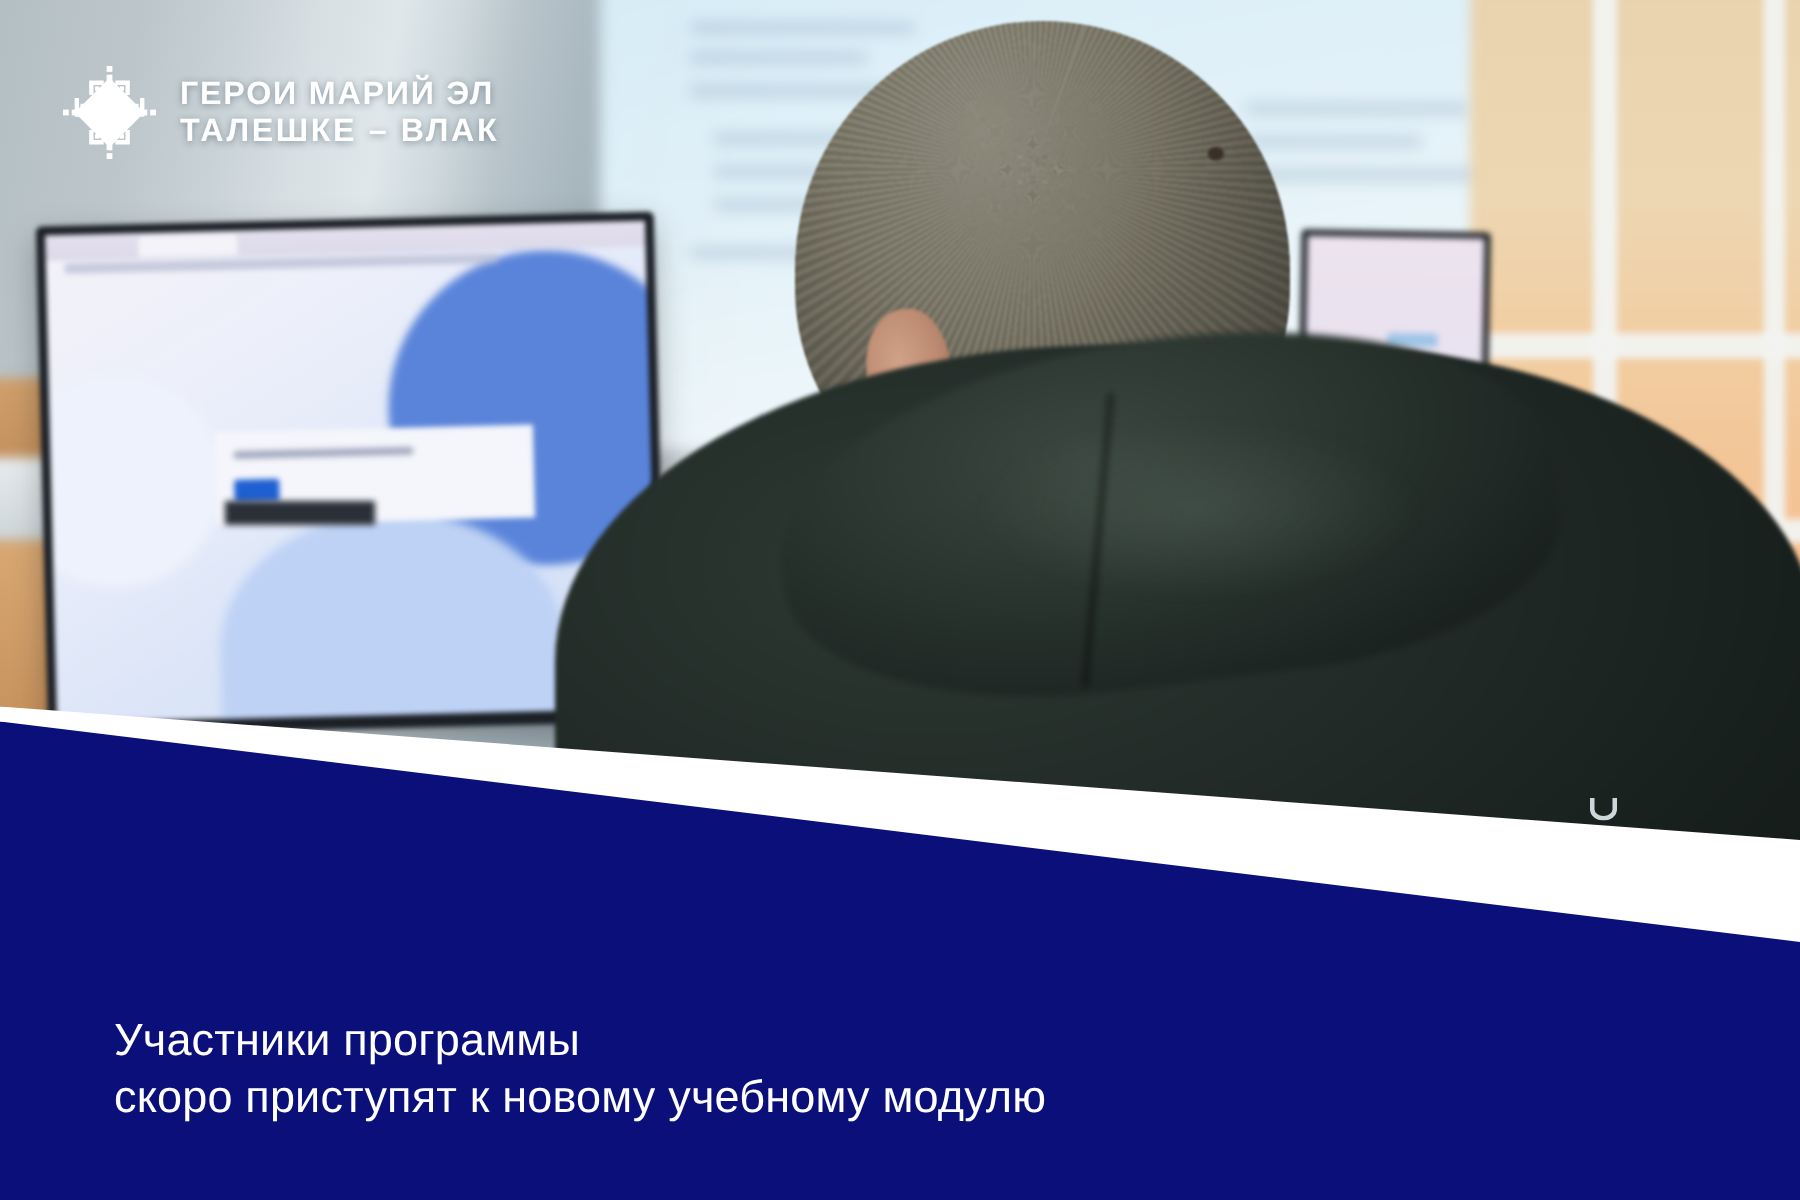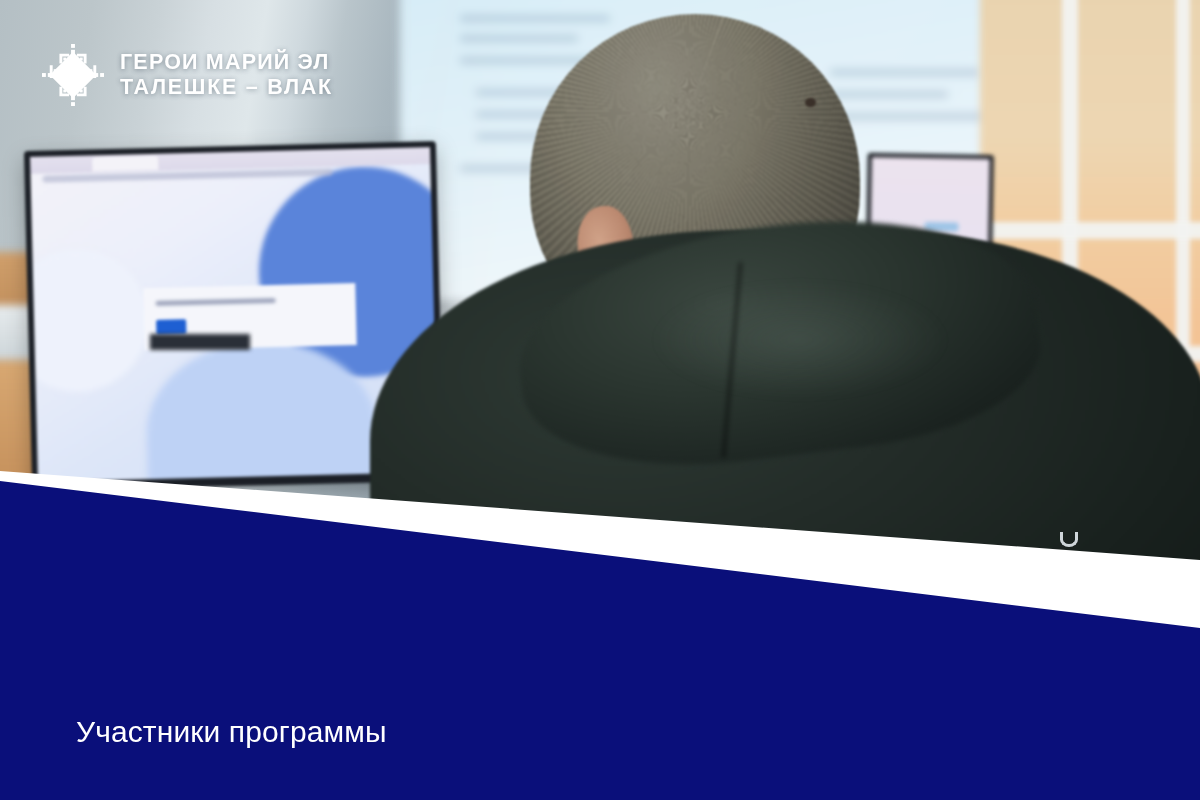--- a/index.html
+++ b/index.html
@@ -474,15 +474,16 @@
       <span class="l1">ГЕРОИ МАРИЙ ЭЛ</span><br>
       <span class="l2">ТАЛЕШКЕ – ВЛАК</span>
     </span>
   </div>
 
   <div class="band-white"></div>
   <div class="band-navy"></div>
 
   <div class="banner-text">
     <span class="bline">Участники программы</span>
+    <span class="bline">скоро приступят к новому учебному модулю</span>
   </div>
 
 </div>
 
 </body></html>

